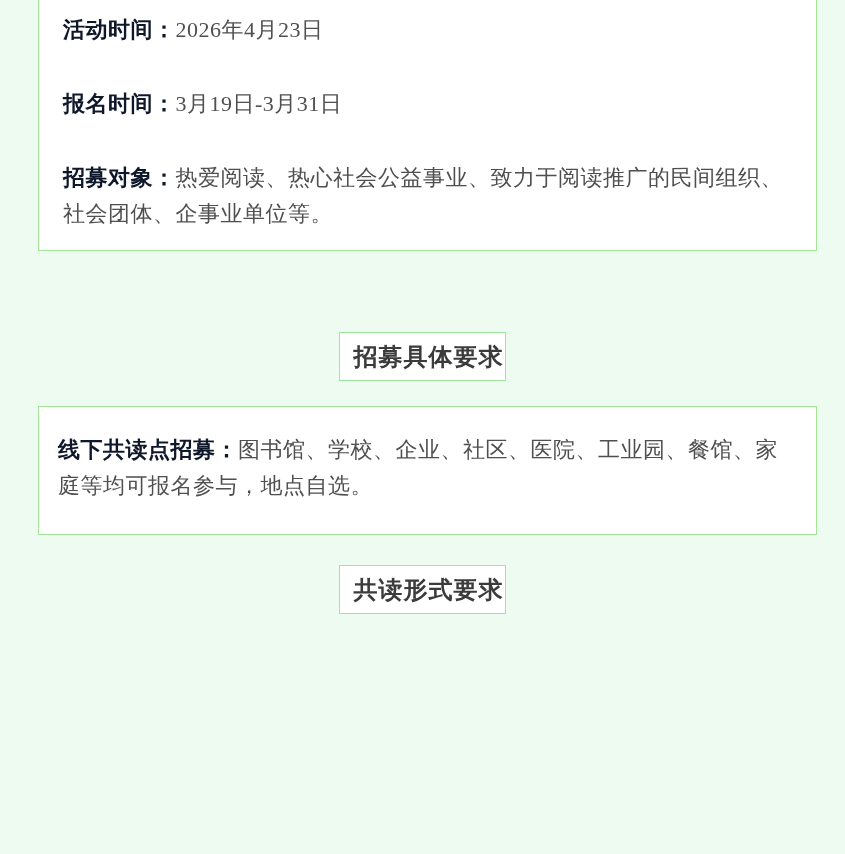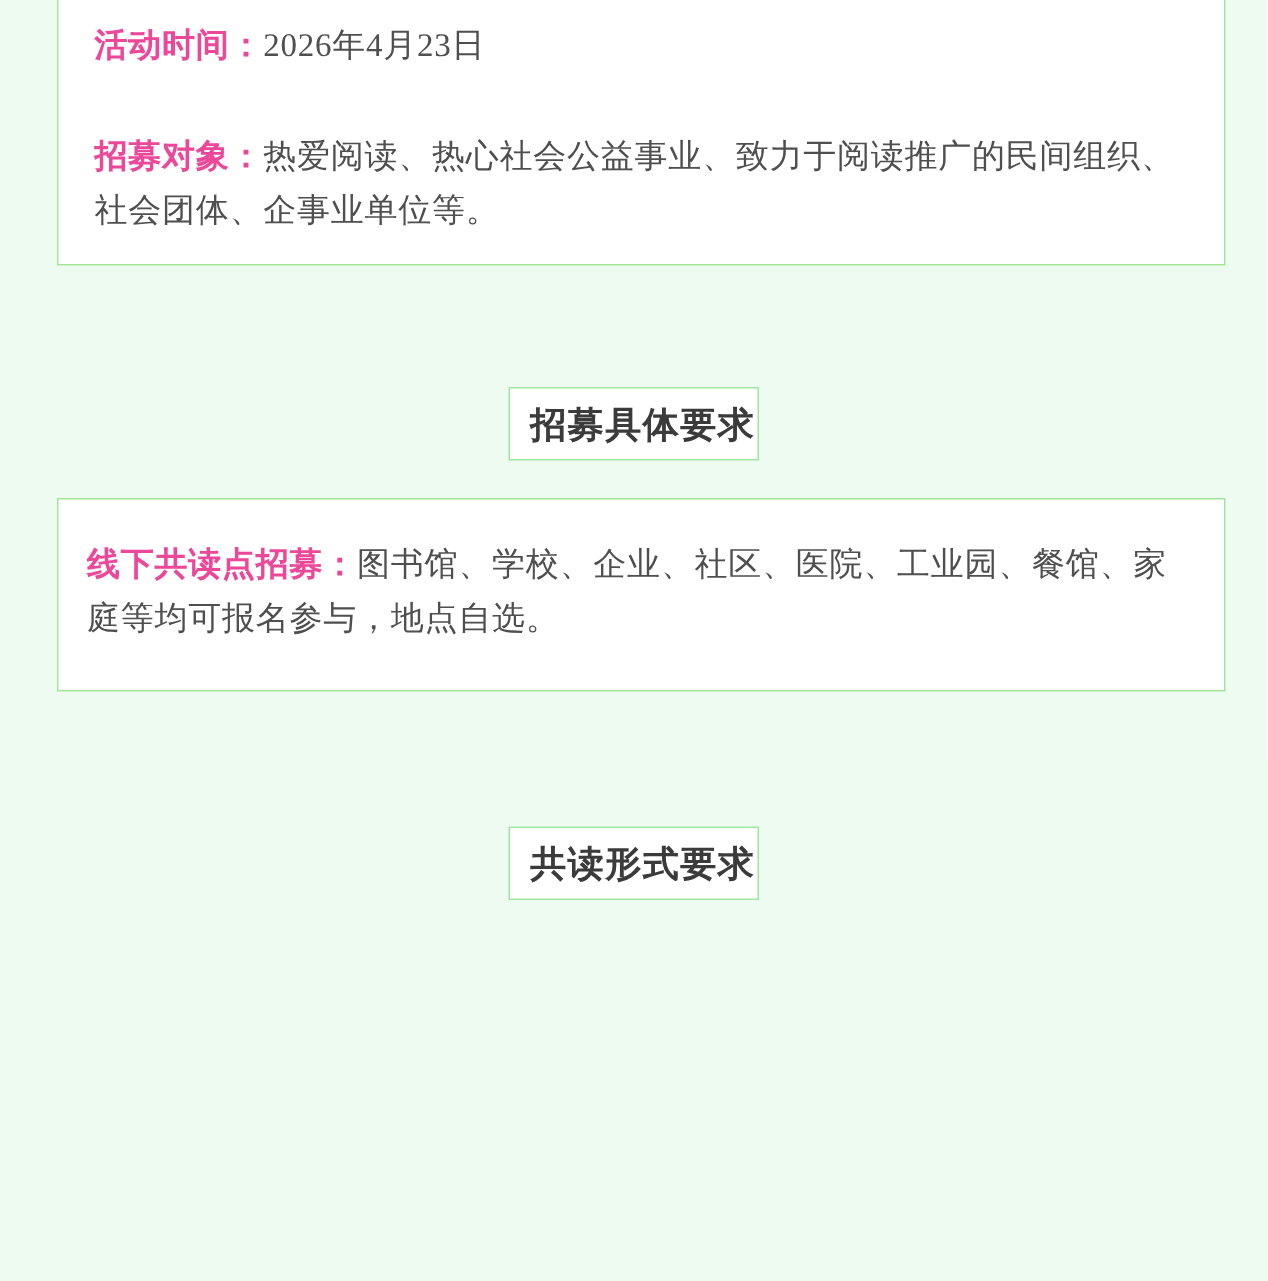--- a/index.html
+++ b/index.html
@@ -51,21 +51,21 @@
   }
   .card-req p {
     margin-bottom: 40px;
   }
   .card p:last-child {
     margin-bottom: 0;
   }
   .card p strong {
     font-family: "Liberation Sans", "DejaVu Sans", sans-serif;
     font-weight: 700;
-    color: #ec4899;
+    color: #0f172a;
   }
   
   .section-title {
     position: relative;
     width: 167px;
     height: 49px;
     margin: 0 auto;
     box-sizing: border-box;
     background: #ffffff;
     border: 1px solid #9de69e;
@@ -87,30 +87,33 @@
   }
   .section-title span {
     font-family: "Liberation Sans", "DejaVu Sans", sans-serif;
     font-size: 24px;
     font-weight: 700;
     color: #3b3b3b;
     letter-spacing: 1px;
     white-space: nowrap;
   }
   .section-title-recruitment { margin-top: 81px; }
-  .section-title-format      { margin-top: 90px; text-align: center; }
+  .section-title-format      { margin-top: 30px; text-align: center; }
 </style>
 </head>
 <body>
 
 <div class="page">
 
   <section class="card card-info">
     <p>
       <strong>活动时间：</strong><span>2026年4月23日</span>
+    </p>
+    <p>
+      <strong>报名时间：</strong><span>3月19日-3月31日</span>
     </p>
     <p>
       <strong>招募对象：</strong><span>热爱阅读、热心社会公益事业、致力于阅读推广的民间组织、社会团体、企事业单位等。</span>
     </p>
   </section>
 
   <div class="section-title section-title-recruitment">
     <span>招募具体要求</span>
   </div>
 

